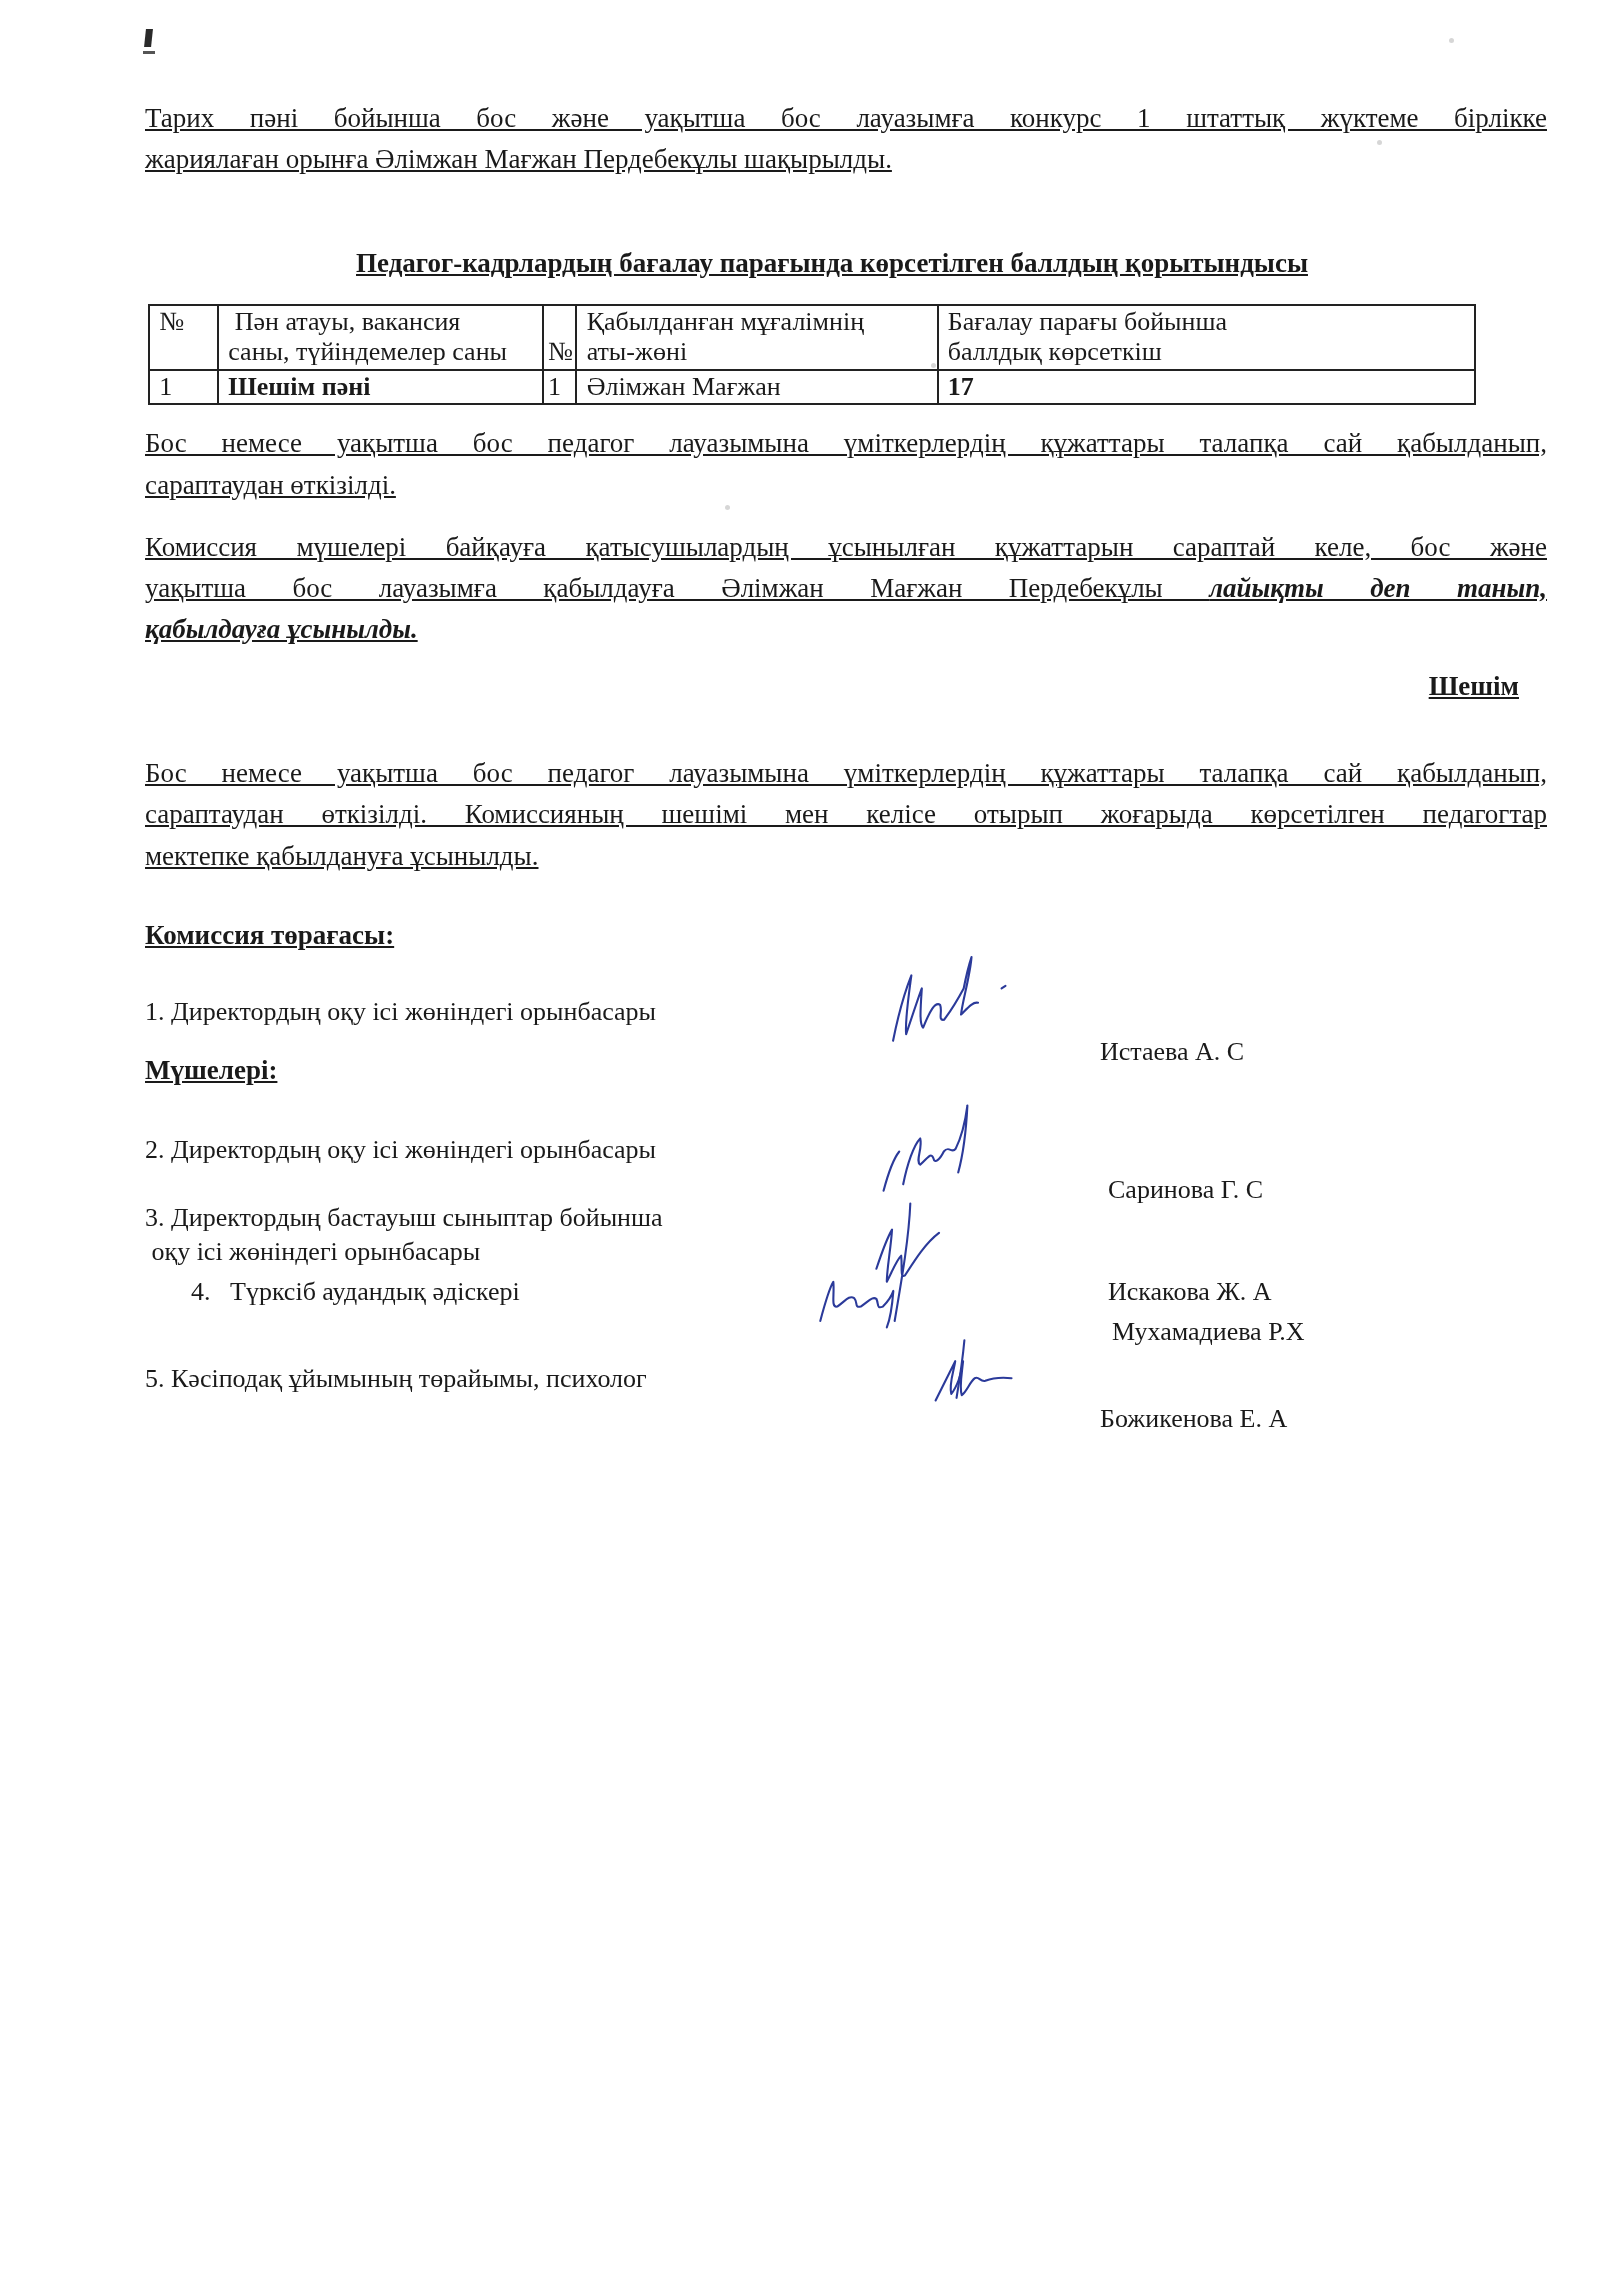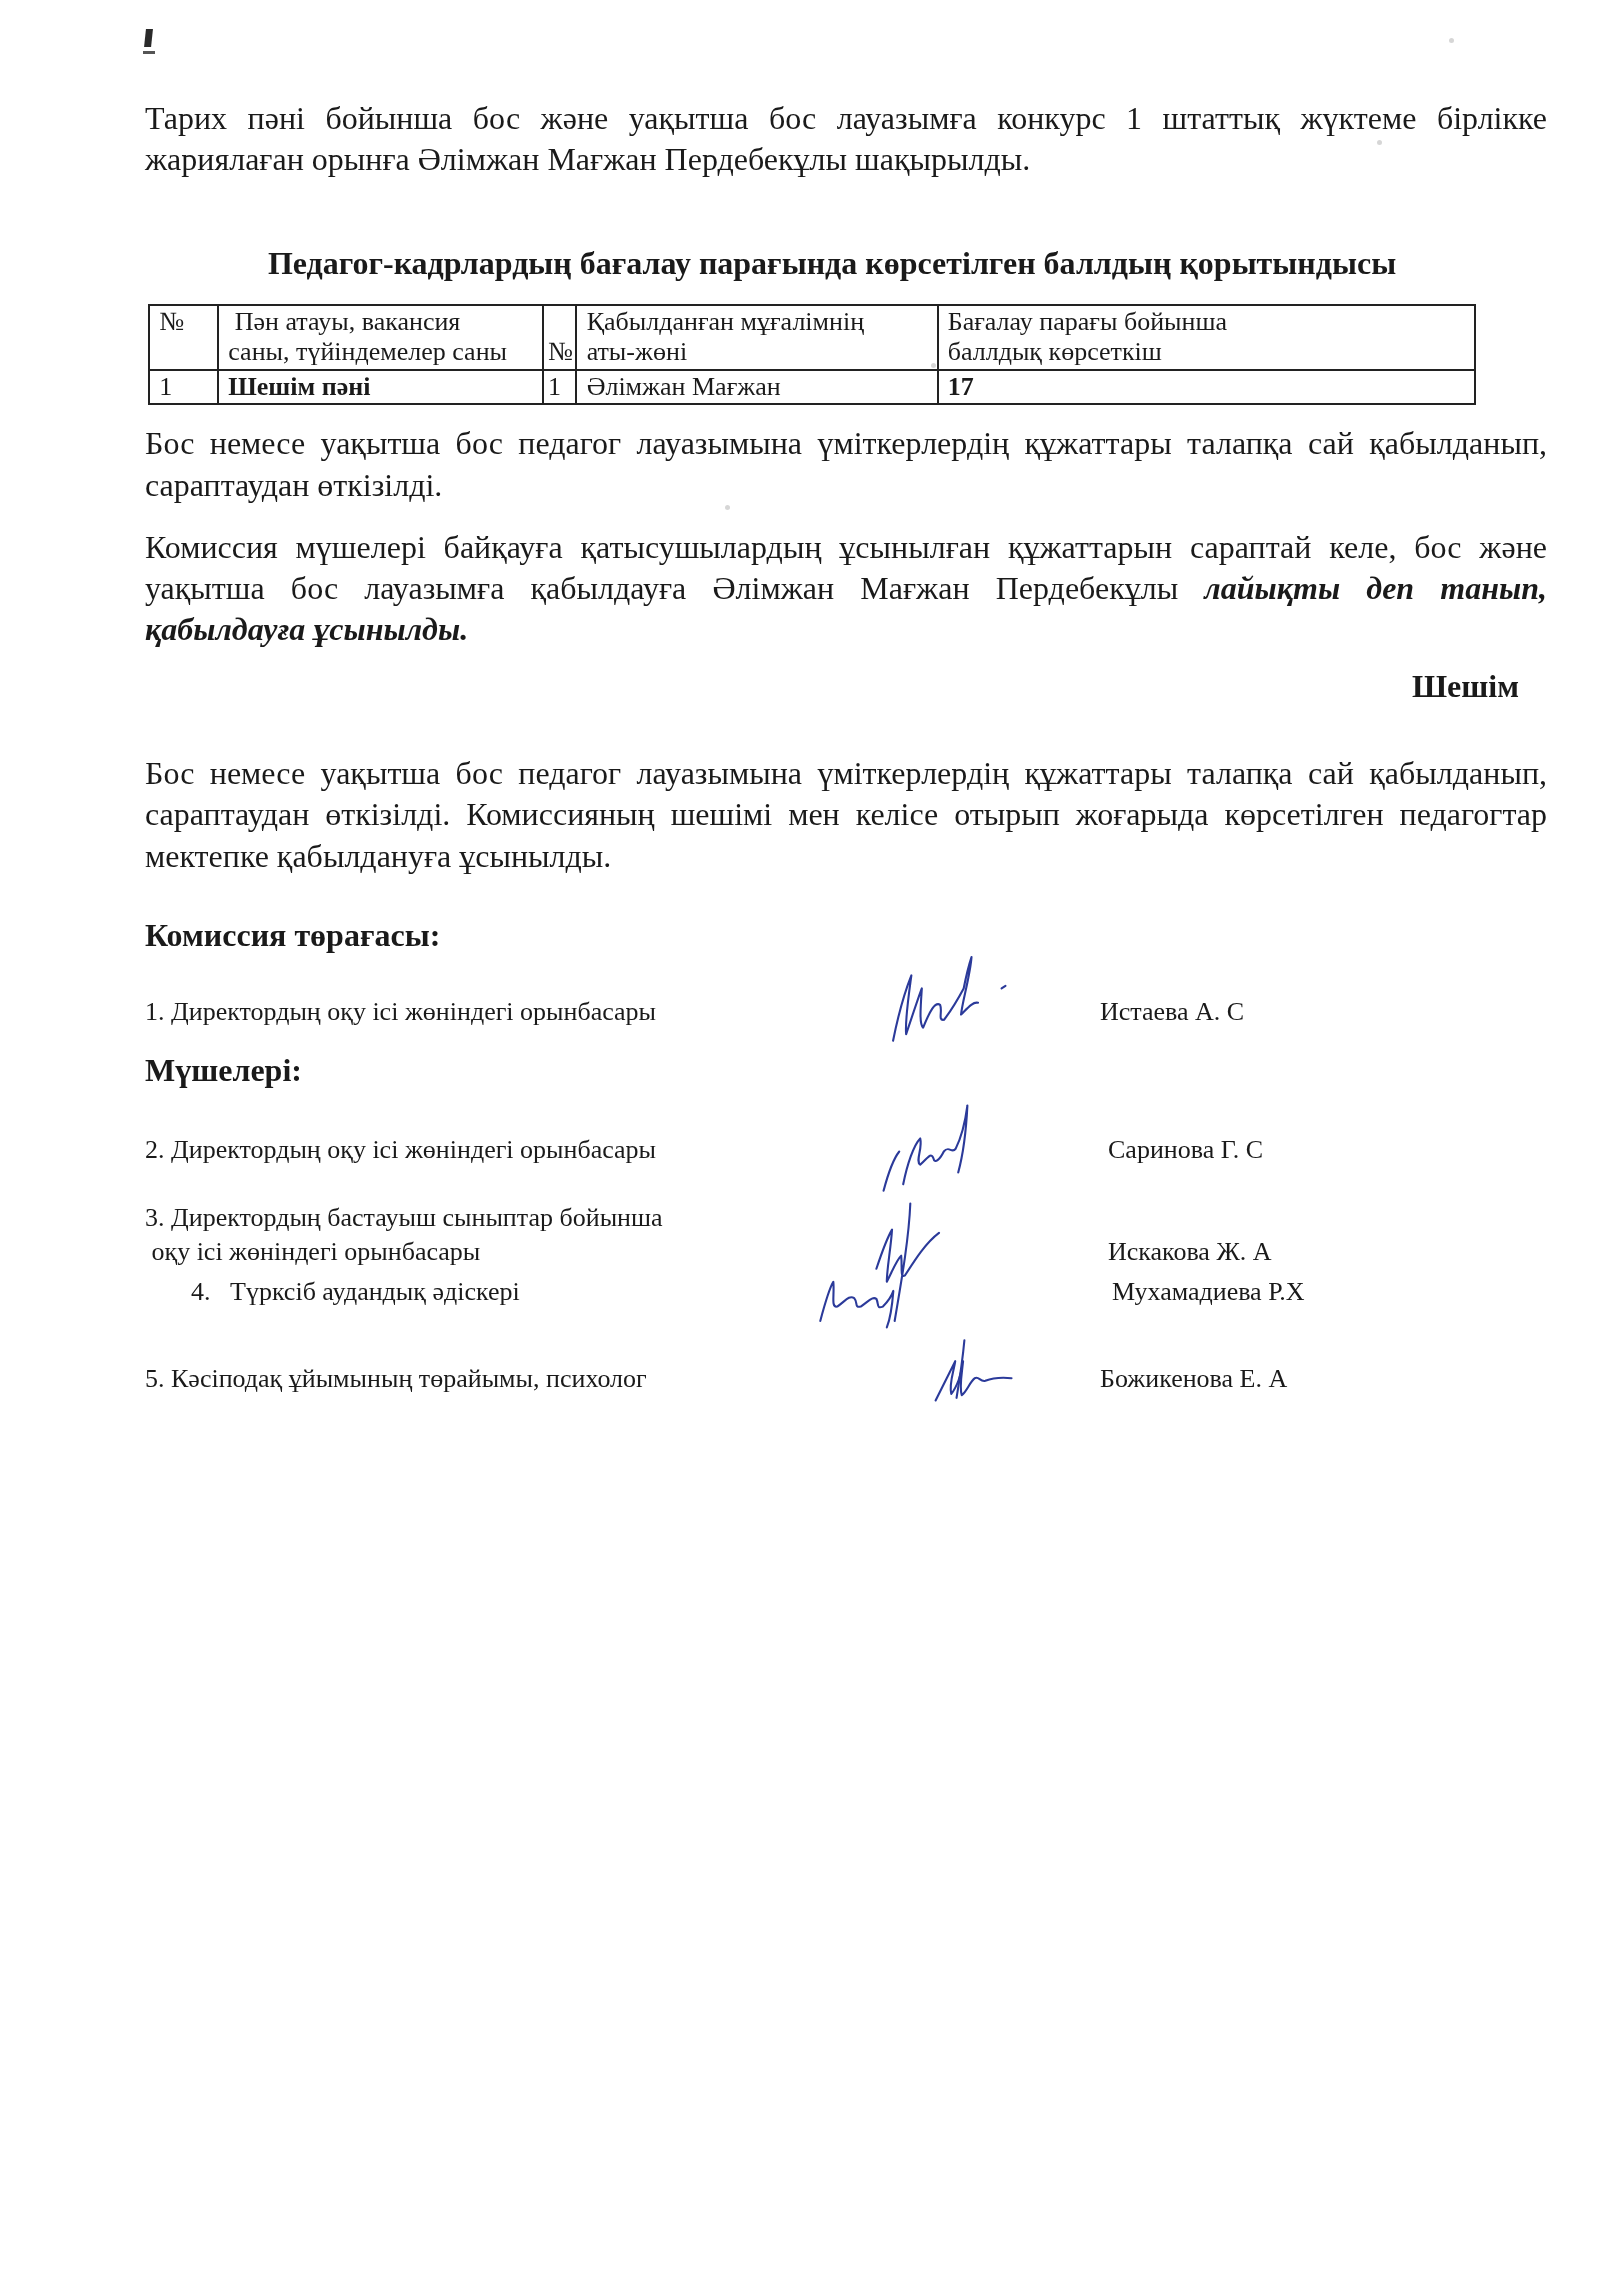--- a/index.html
+++ b/index.html
@@ -8,22 +8,22 @@
       font-family: "Liberation Serif", "DejaVu Serif", serif;
       color: #1a1a1a;
     }
     .page { position: absolute; left: 0; top: 0; width: 1623px; height: 2295px; }
     .scan-mark { position: absolute; left: 145px; top: 29.4px; width: 6.5px; height: 18.3px; background: #2a2a2a; transform: skewX(-6deg); }
     .scan-mark2 { position: absolute; left: 143px; top: 51px; width: 11.8px; height: 3.3px; background: #555; }
     .dust { position: absolute; width: 5.2px; height: 5.2px; border-radius: 50%; background: #bbb; opacity: 0.6; }
 
     .p {
       position: absolute; left: 145px; width: 1402px;
-      font-size: 32px; line-height: 41px;
-      text-align: justify; text-align-last: auto;
+      font-size: 27px; line-height: 41px;
+      text-align: justify; text-align-last: auto; text-decoration: underline;
     }
     .just-line { text-align-last: justify; }
     .bold { font-weight: bold; }
     .bi { font-weight: bold; font-style: italic; }
     .center { text-align: center; }
 
     table.grade {
       position: absolute; left: 148px; top: 304px; width: 1328px;
       border-collapse: collapse; font-size: 26px; line-height: 30px;
     }
@@ -32,21 +32,21 @@
     }
     table.grade td.v-bottom { vertical-align: bottom; }
     .col-num { width: 50px; }
     .col-subj { width: 306px; }
     .col-num2 { width: 21px; padding-left: 3.9px !important; padding-right: 2.6px !important; }
     .col-teacher { width: 342px; }
     .col-score { width: auto; border-radius: 24px; }
 
     .sig-row { position: absolute; left: 145px; width: 1402px; font-size: 26px; line-height: 33px; }
     .sig-role { position: absolute; left: 0; }
-    .sig-name { position: absolute; }
+    .sig-name { position: absolute; margin-top: 40px; }
     .sig-img { position: absolute; }
     .sig-img path { fill: none; stroke: #2b3a9a; stroke-width: 3.2; stroke-linecap: round; stroke-linejoin: round; }
   </style>
 </head>
 <body>
 
 <div class="page">
 
   <div class="scan-mark"></div>
   <div class="scan-mark2"></div>

